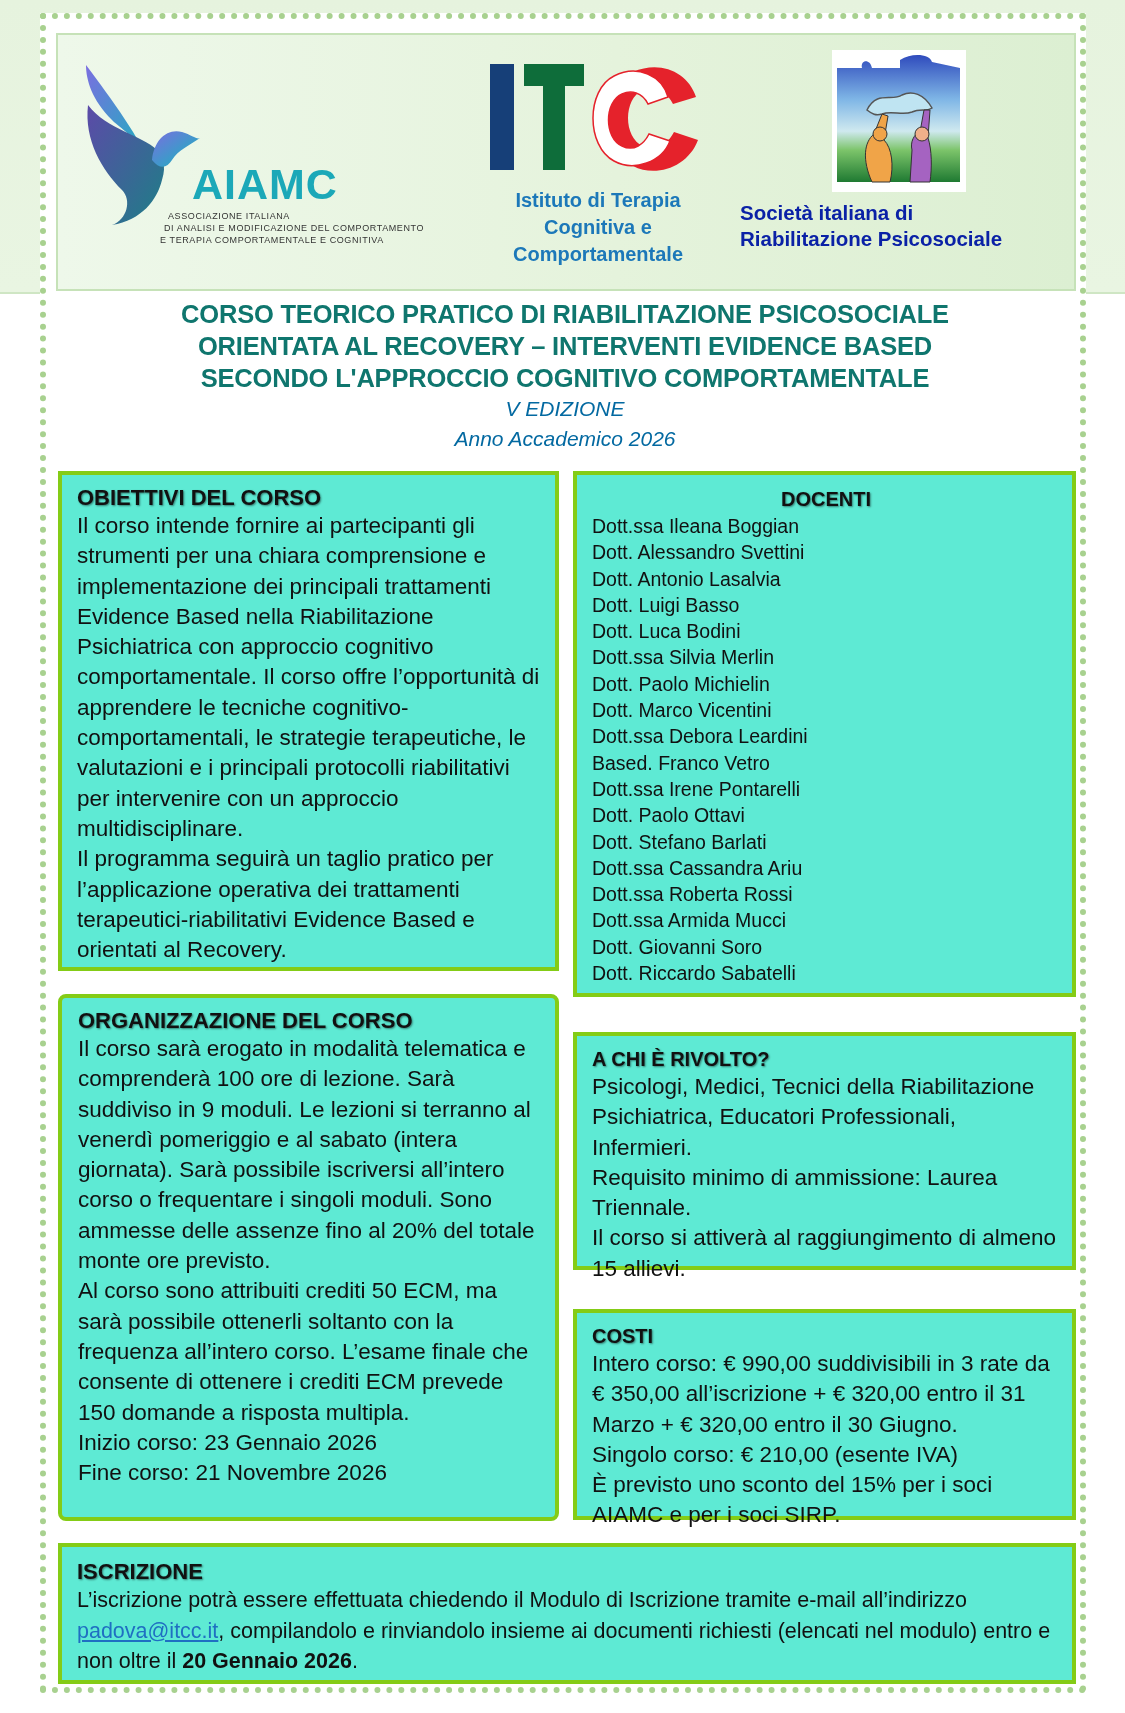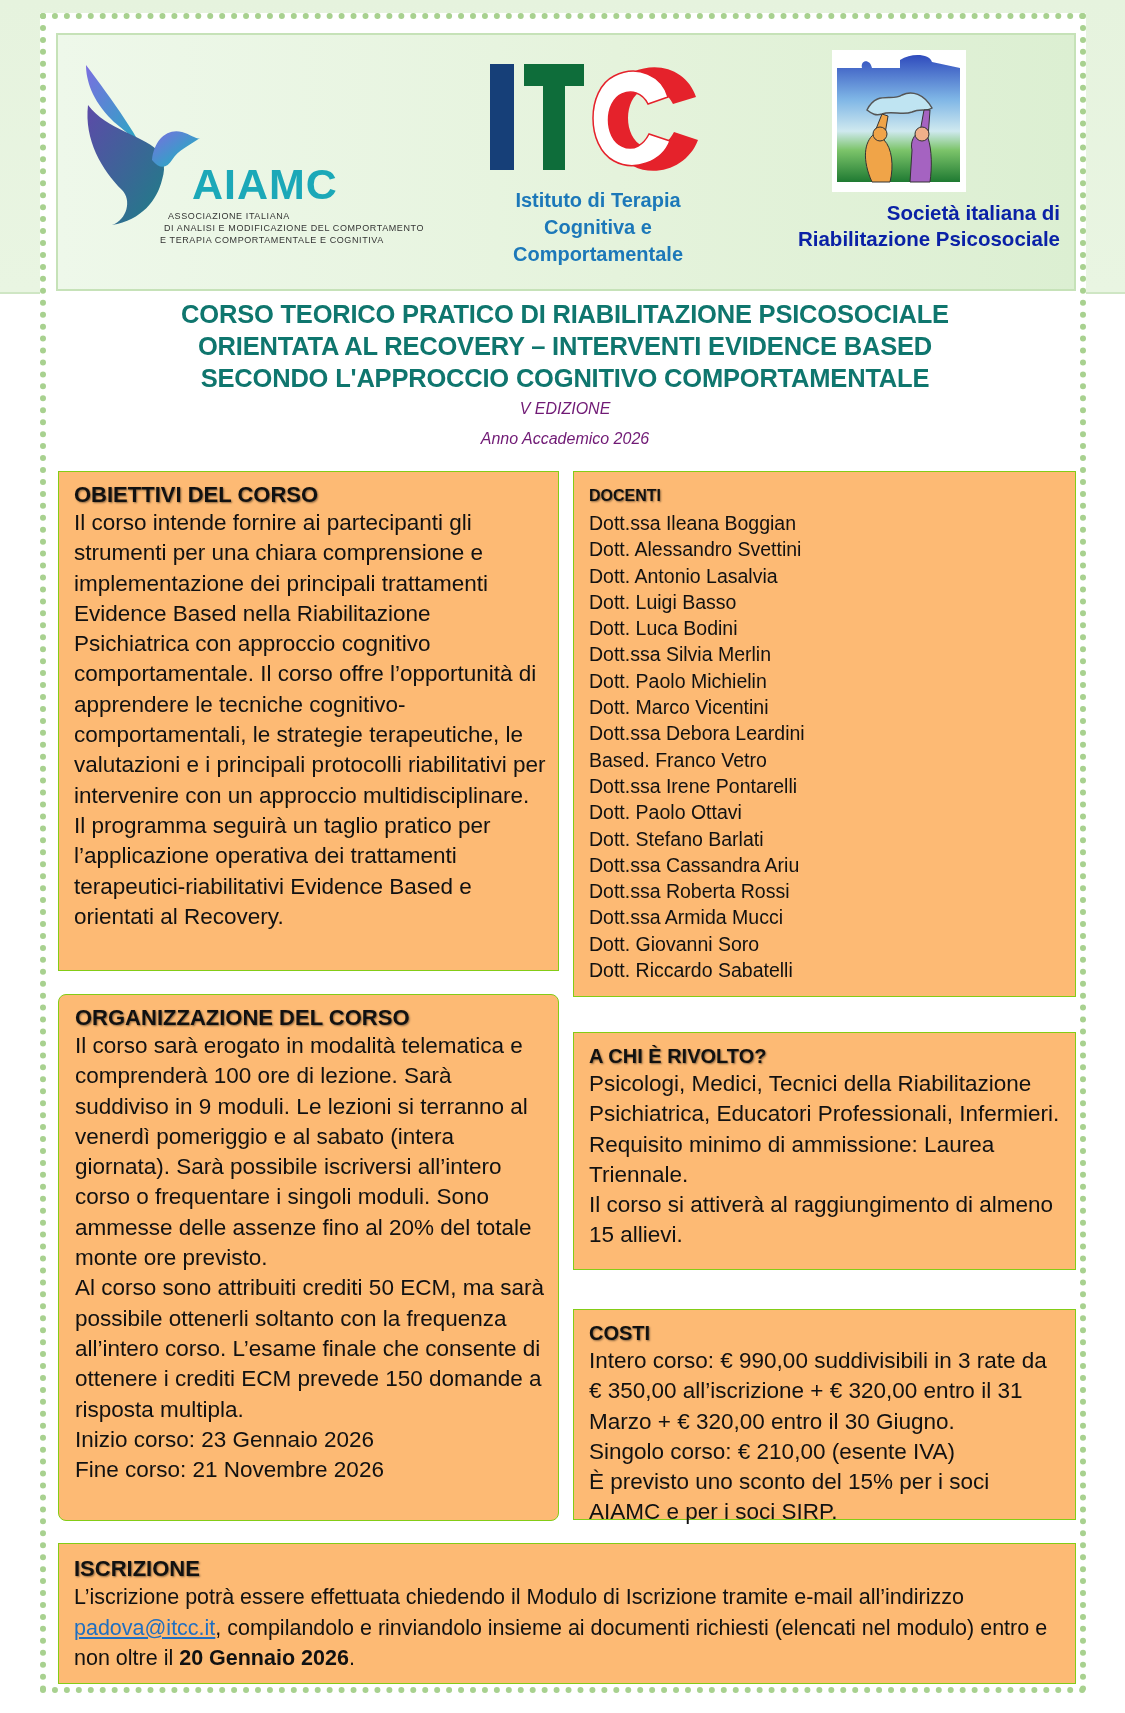--- a/index.html
+++ b/index.html
@@ -33,31 +33,31 @@
     color:#333; letter-spacing:.6px; white-space:nowrap;
   }
   .itcc { left:488px; top:62px; width:230px; height:210px; text-align:center; }
   .itcc-name {
     position:absolute; left:0; top:125px; width:220px; font-size:20px; font-weight:bold;
     color:#1c78b9; line-height:27px; text-align:center;
   }
   .sirp { left:740px; top:50px; width:320px; height:210px; text-align:center; }
   .sirp-name {
     position:absolute; left:0; top:150px; width:320px; font-size:20.5px; font-weight:bold;
-    color:#0a21a6; line-height:26px; text-align:right;
+    color:#0a21a6; line-height:26px; text-align:left;
   }
   .title-block {
     position:absolute; left:60px; top:298px; width:1010px; text-align:center;
   }
   .title-line {
     font-size:25.5px; font-weight:bold; line-height:32px; color:#0f766e; letter-spacing:-.2px;
   }
-  .subtitle { font-size:16px; font-style:italic; line-height:30px; color:#701a75; }
+  .subtitle { font-size:21px; font-style:italic; line-height:30px; color:#0369a1; }
   .box {
-    position:absolute; border:1px solid #84cc16; box-sizing:border-box; background:#fdba74;
+    position:absolute; border:4px solid #84cc16; box-sizing:border-box; background:#5eead4;
     padding:10px 12px 0 12px;
   }
   .box h2 {
     margin:0; font-size:22px; font-weight:bold; line-height:26px; color:#111;
     text-shadow:1px 1px 2px rgba(0,0,0,.45);
   }
   .box p { margin:0; font-size:22.5px; line-height:30.3px; color:#111; }
   .docenti-list { list-style:none; margin:0; padding:0; }
   .docenti-list li { font-size:19.5px; line-height:26.3px; color:#111; }
   .right-text { font-size:20.5px; line-height:27.6px; color:#111; margin:0; }
@@ -153,21 +153,21 @@
 
 <div class="box" style="left:58px;top:994px;width:501px;height:527px;padding-left:16px;border-radius:8px;">
   <h2>ORGANIZZAZIONE DEL CORSO</h2>
   <p>Il corso sarà erogato in modalità telematica e comprenderà 100 ore di lezione. Sarà suddiviso in 9 moduli. Le lezioni si terranno al venerdì pomeriggio e al sabato (intera giornata). Sarà possibile iscriversi all’intero corso o frequentare i singoli moduli. Sono ammesse delle assenze fino al 20% del totale monte ore previsto.</p>
   <p>Al corso sono attribuiti crediti 50 ECM, ma sarà possibile ottenerli soltanto con la frequenza all’intero corso. L’esame finale che consente di ottenere i crediti ECM prevede 150 domande a risposta multipla.</p>
   <p>Inizio corso: 23 Gennaio 2026</p>
   <p>Fine corso: 21 Novembre 2026</p>
 </div>
 
 <div class="box" style="left:573px;top:471px;width:503px;height:526px;padding-left:15px;">
-  <h2 style="font-size:16px;line-height:28px;">DOCENTI</h2>
+  <h2 style="font-size:20px;line-height:28px;text-align:center;">DOCENTI</h2>
   <ul class="docenti-list" id="docenti-list">
       <li>Dott.ssa Ileana Boggian</li>
       <li>Dott. Alessandro Svettini</li>
       <li>Dott. Antonio Lasalvia</li>
       <li>Dott. Luigi Basso</li>
       <li>Dott. Luca Bodini</li>
       <li>Dott.ssa Silvia Merlin</li>
       <li>Dott. Paolo Michielin</li>
       <li>Dott. Marco Vicentini</li>
       <li>Dott.ssa Debora Leardini</li>

